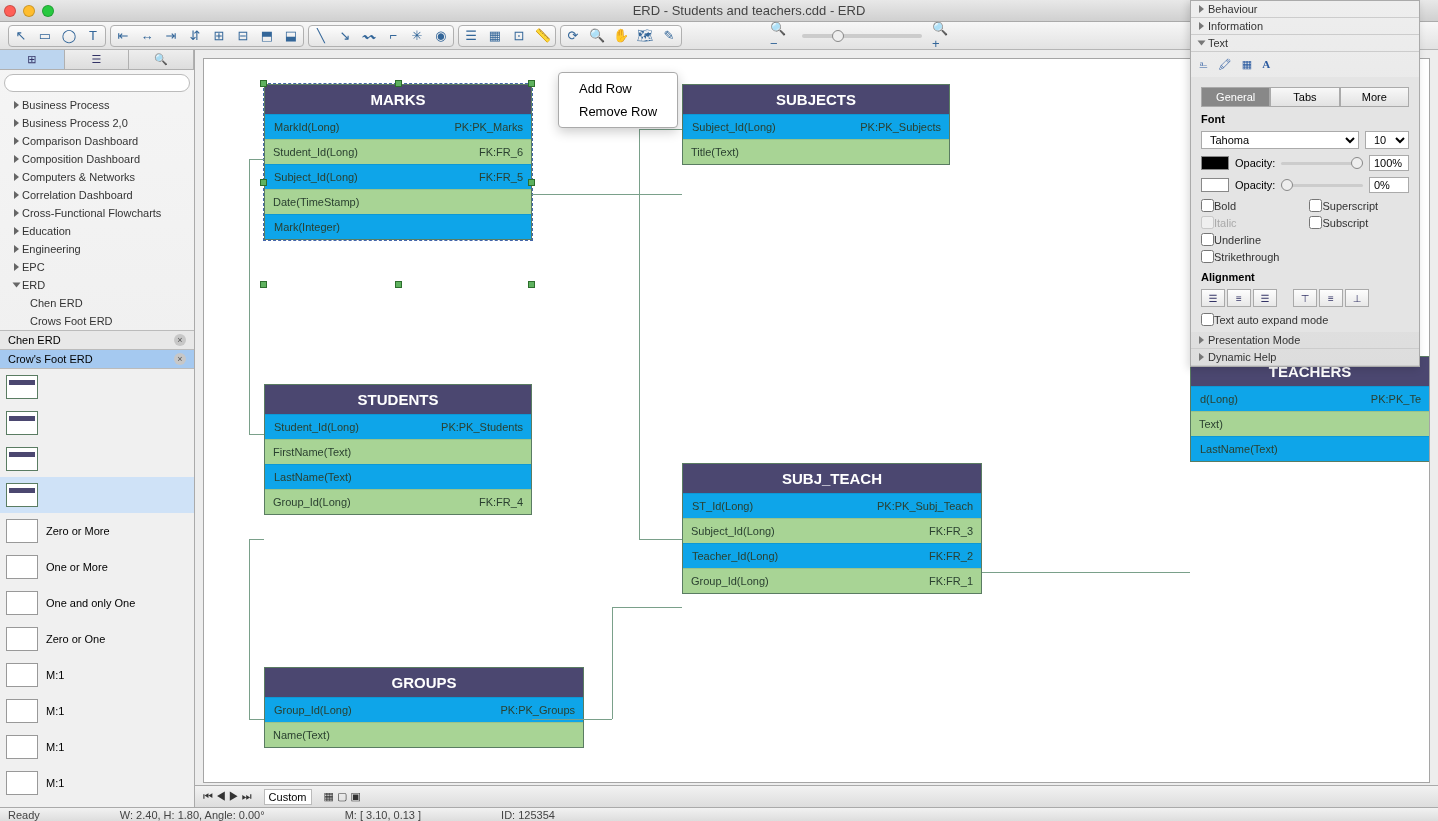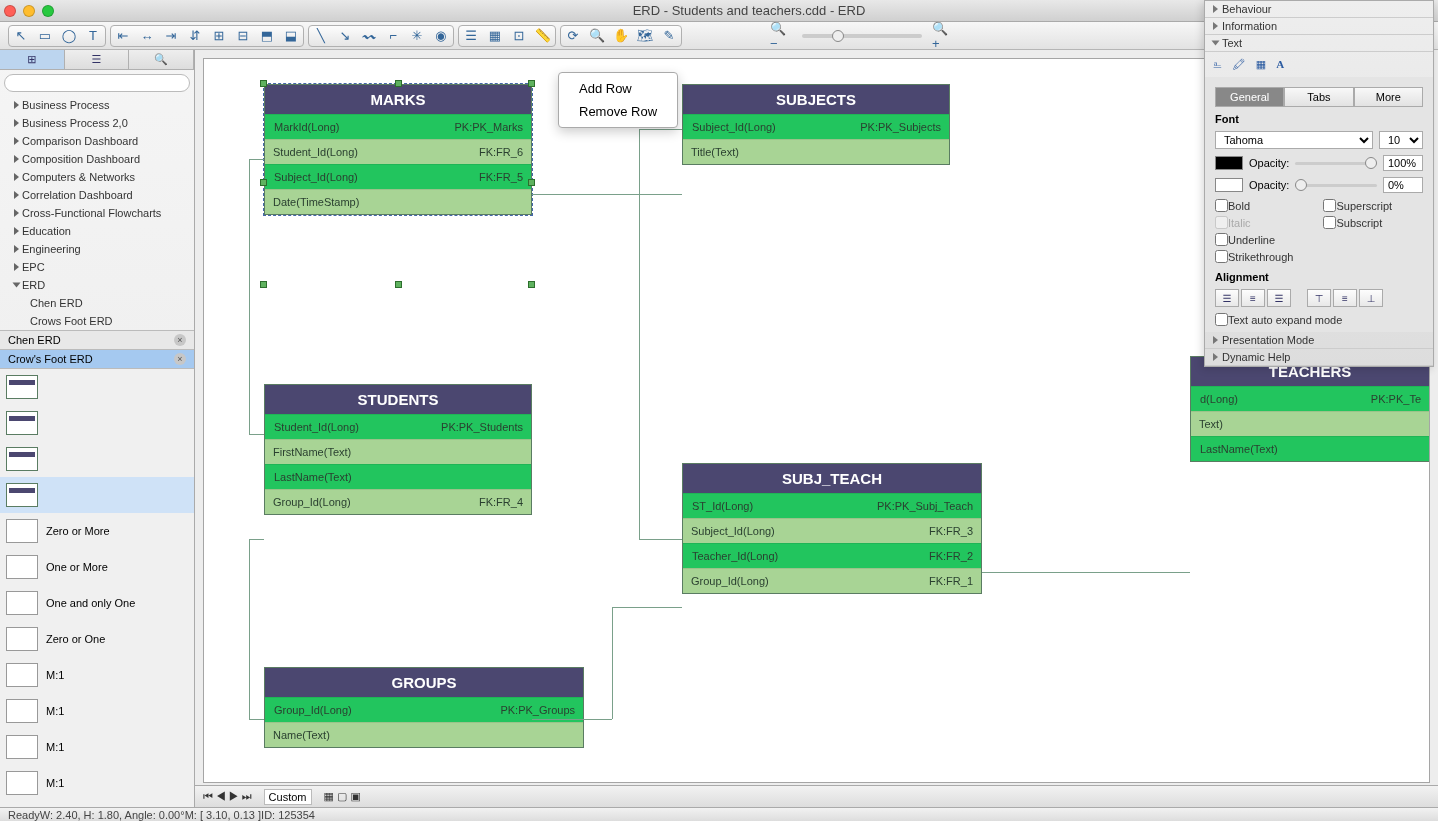--- a/index.html
+++ b/index.html
@@ -37,49 +37,49 @@
 .shape-row.selected { background: #cfe2f7; }
 .shape-thumb { width: 32px; height: 24px; border: 1px solid #999; background: #fff; position:relative; }
 .shape-thumb.entity::after { content:""; position:absolute; left:2px; right:2px; top:4px; height:5px; background:#4b4770; }
 
 .canvas-area { flex: 1; position: relative; background: #ededed; overflow: hidden; }
 .canvas { position: absolute; top: 8px; left: 8px; right: 8px; bottom: 24px; background: #fff; border: 1px solid #a5a5a5; overflow:hidden; }
 .entity { position: absolute; border: 1px solid #5a7c62; }
 .entity.selected { outline: 1px dashed #46a; box-shadow:none; }
 .entity .ehead { background:#4b4770; color:#fff; font-weight:bold; text-align:center; padding:6px 20px; font-size:15px; }
 .erow { display:flex; padding:6px 8px; border-top:1px solid rgba(0,0,0,.08); font-size:13px; color:#2a4030; }
-.erow.even { background:#22c55e;padding-left:9px; } .erow.odd { background:#a8d495; }
+.erow.even { background:#0ea5e9;padding-left:9px; } .erow.odd { background:#a8d495; }
 .erow span:first-child { flex:1; }
 .sel-handle { position:absolute; width:7px; height:7px; background:#5fb25f; border:1px solid #2d6e2d; }
 .context-menu { position:absolute; background:#fff; border:1px solid #aaa; border-radius:4px; box-shadow:0 4px 12px rgba(0,0,0,.2); padding:4px 0; z-index:20; }
 .context-menu div { padding:4px 20px; font-size:13px; cursor:pointer; }
 .conn { position:absolute; height:1px; background:#7aa08a; }
 .connv { position:absolute; width:1px; background:#7aa08a; }
 
 .canvas-footer { position:absolute; bottom:0; left:0; right:0; height:22px; background:linear-gradient(#f2f2f2,#ddd); border-top:1px solid #aaa; display:flex; align-items:center; gap:12px; padding:0 8px; font-size:11px; color:#333; }
 .zoom-input { border:1px solid #bbb; padding:1px 4px; width:48px; }
 
-.inspector { position:absolute; top:0; right:4px; width:230px; background:linear-gradient(#eee,#ddd); border:1px solid #aaa; box-shadow:-2px 2px 8px rgba(0,0,0,.15); z-index:15;margin-left:8px; }
+.inspector { position:absolute; top:0; right:18px; width:230px; background:linear-gradient(#eee,#ddd); border:1px solid #aaa; box-shadow:-2px 2px 8px rgba(0,0,0,.15); z-index:15;margin-left:8px; }
 .insp-sec { padding:2px 8px; display:flex; align-items:center; gap:4px; color:#333; border-bottom:1px solid #ccc; }
 .insp-arrow { width:0;height:0;border-top:4px solid transparent;border-bottom:4px solid transparent;border-left:5px solid #777; }
 .insp-arrow.down { transform:rotate(90deg); }
 .insp-body { background:#e4e4e4; padding:6px 10px; }
 .insp-row { display:flex; align-items:center; gap:6px; margin:6px 0; }
 .insp-icons { display:flex; gap:10px; padding:6px 8px; font-size:18px; color:#2a5aa0; }
 .tabbar { display:flex; margin:4px 0; }
 .tabbar div { flex:1; text-align:center; padding:3px 4px; border:1px solid #aaa; background:linear-gradient(#f8f8f8,#e2e2e2); cursor:pointer; font-size:11px; }
 .tabbar div.active { background:#888; color:#fff; }
 select,input[type=text].small { border:1px solid #aaa; background:#fff; padding:1px 4px; font-size:11px; }
 .opacity-bar { flex:1; height:3px; background:#ccc; position:relative; border-radius:2px; }
 .opacity-bar .th { position:absolute; top:-5px; width:12px; height:12px; border-radius:50%; background:#eee; border:1px solid #888; }
 .chk { display:flex; align-items:center; gap:0; color:#333; }
 .align-grp { display:flex; gap:2px; }
 .align-btn { width:24px; height:18px; border:1px solid #aaa; background:linear-gradient(#fdfdfd,#e8e8e8); display:flex; align-items:center; justify-content:center; font-size:10px; color:#336; cursor:pointer; }
 
-.statusbar { position:absolute; bottom:0; left:0; right:0; height:14px; background:linear-gradient(#f2f2f2,#ddd); border-top:1px solid #aaa; display:flex; align-items:center; padding:4px 8px; font-size:10px; color:#444; }
+.statusbar { position:absolute; bottom:0; left:0; right:0; height:14px; background:linear-gradient(#f2f2f2,#ddd); border-top:1px solid #aaa; display:flex; align-items:center; gap:80px; padding:4px 8px; font-size:10px; color:#444; }
 </style>
 </head>
 <body>
 
 <div class="titlebar">
   <div class="traffic">
     <div class="tl red"></div>
     <div class="tl yel"></div>
     <div class="tl grn"></div>
   </div>
@@ -264,20 +264,24 @@
           <div class="erow odd">
             <span>Student_Id(Long)</span>
             <span>FK:FR_6</span>
           </div>
           <div class="erow even">
             <span>Subject_Id(Long)</span>
             <span>FK:FR_5</span>
           </div>
           <div class="erow odd">
             <span>Date(TimeStamp)</span>
+            <span></span>
+          </div>
+          <div class="erow even">
+            <span>Mark(Integer)</span>
             <span></span>
           </div>
         </div>
       <div class="sel-handle" style="left:56px;top:21px"></div>
         <div class="sel-handle" style="left:191px;top:21px"></div>
         <div class="sel-handle" style="left:324px;top:21px"></div>
       <div class="sel-handle" style="left:56px;top:120px"></div>
         <div class="sel-handle" style="left:324px;top:120px"></div>
       <div class="sel-handle" style="left:56px;top:222px"></div>
         <div class="sel-handle" style="left:191px;top:222px"></div>

